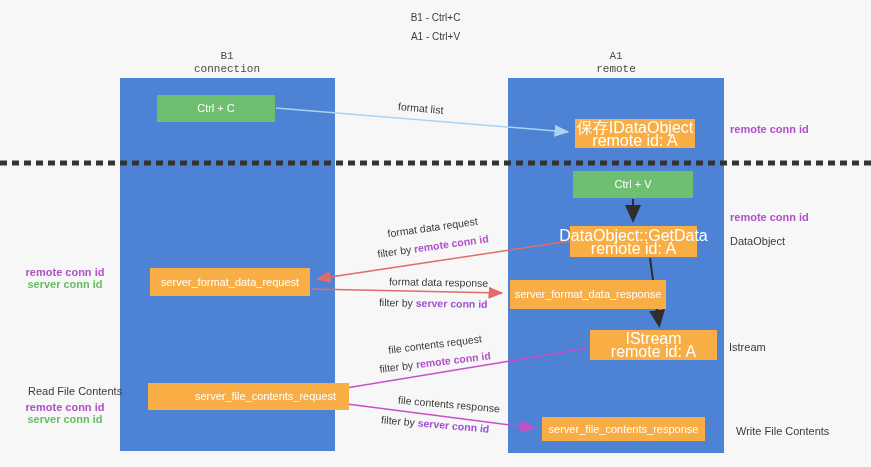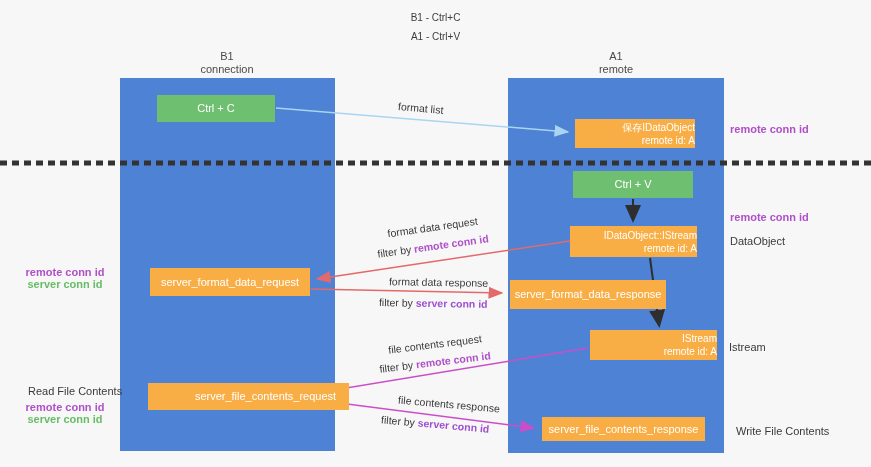--- a/index.html
+++ b/index.html
@@ -2,29 +2,29 @@
 <html><head>
 <meta charset="utf-8">
 <style>
   html,body{margin:0;padding:0;}
   .stage{
     position:relative;width:871px;height:467px;background:#f7f7f7;
     font-family:"Liberation Sans",sans-serif;overflow:hidden;color:#3a3a3a;
   }
   .abs{position:absolute;}
   .title{left:0;top:8px;width:871px;text-align:center;font-size:10px;color:#3d3d3d;line-height:19px;}
-  .col-header{text-align:center;font-size:11px;color:#4a4a4a;line-height:13px;}
+  .col-header{text-align:center;font-size:11px;color:#4a4a4a;line-height:13px;font-family:Liberation Mono, monospace;}
   .lifeline{background:#4e82d4;}
   .node{
     display:flex;flex-direction:column;align-items:center;justify-content:center;
     color:#ffffff;font-size:11px;text-align:center;line-height:13px;
   }
   .green{background:#6fbf70;}
   .orange{background:#f9ae45;}
-  .two-line{font-size:10px;align-items:flex-end;}
+  .two-line{font-size:16px;}
   .arrow-label{font-size:10.5px;color:#3a3a3a;white-space:nowrap;}
   .arrow-label .conn{font-weight:bold;}
   .purple{color:#b050c8;font-weight:bold;}
   .violet{color:#9d4fd0;font-weight:bold;}
   .greentxt{color:#67bd67;font-weight:bold;}
   .side-label{font-size:11px;white-space:nowrap;}
   .side-plain{color:#3a3a3a;font-weight:normal;font-size:11px;white-space:nowrap;}
   .center{text-align:center;}
   svg.layer{position:absolute;left:0;top:0;pointer-events:none;}
 </style>
@@ -90,21 +90,21 @@
   <div class="abs node orange two-line" style="left:575px;top:119px;width:120px;height:29px;">
     <span>保存IDataObject</span>
     <span>remote id: A</span>
   </div>
 
   <div class="abs node green" style="left:573px;top:171px;width:120px;height:27px;">
     <span>Ctrl + V</span>
   </div>
 
   <div class="abs node orange two-line" style="left:570px;top:226px;width:127px;height:31px;">
-    <span>IDataObject::IStream</span>
+    <span>DataObject::GetData</span>
     <span>remote id: A</span>
   </div>
 
   <div class="abs node orange" style="left:150px;top:268px;width:160px;height:28px;">
     <span>server_format_data_request</span>
   </div>
 
   <div class="abs node orange" style="left:510px;top:280px;width:156px;height:29px;">
     <span>server_format_data_response</span>
   </div>

